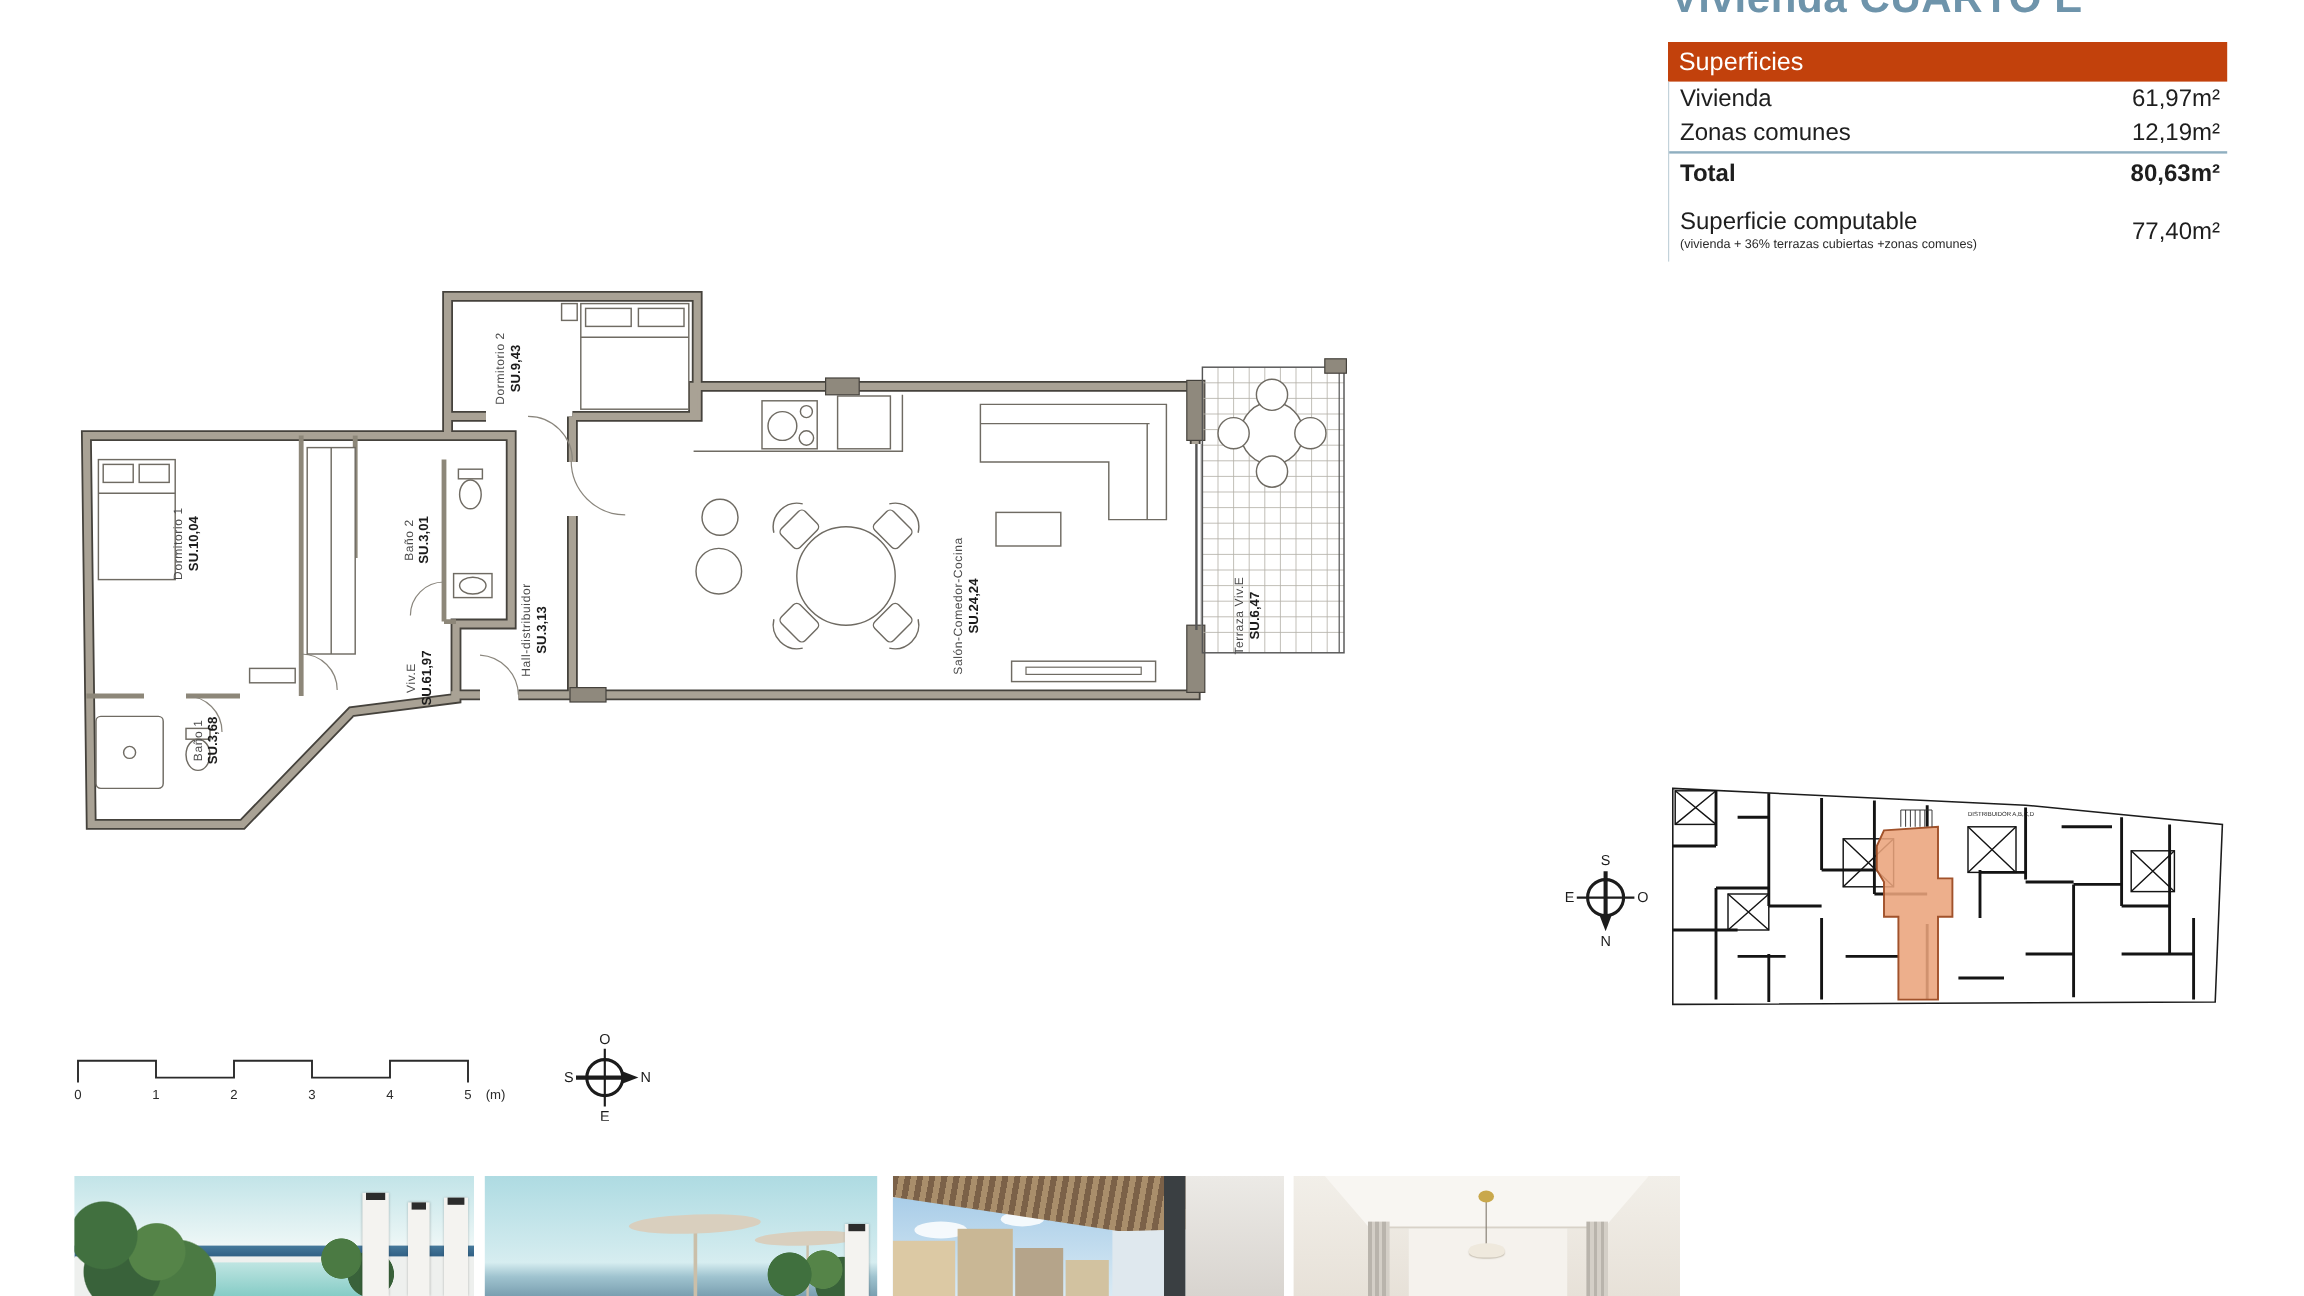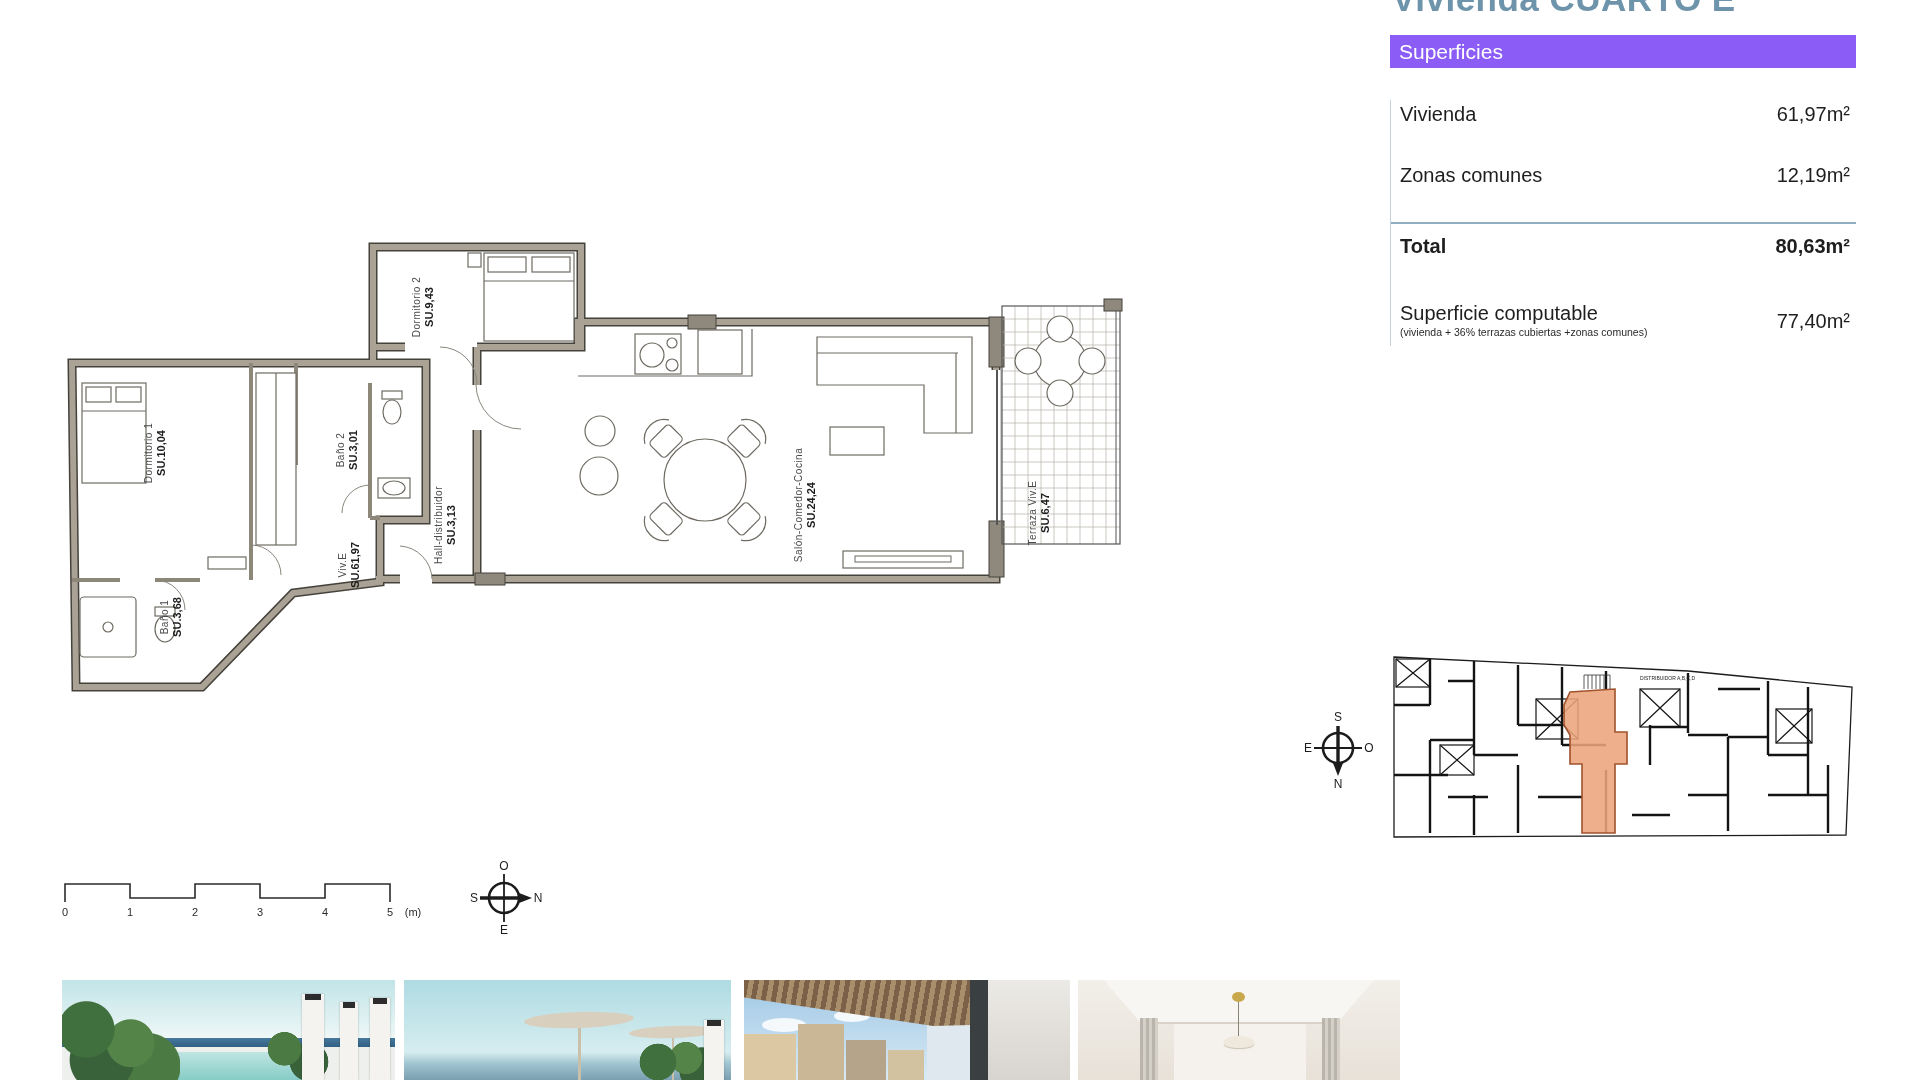--- a/index.html
+++ b/index.html
@@ -5,26 +5,26 @@
   html,body{margin:0;padding:0;width:1920px;height:1080px;overflow:hidden;background:#fff;
             font-family:"Liberation Sans",sans-serif;}
   .abs{position:absolute;}
 
   
   #main-title{position:absolute;left:1392px;top:-21px;font-size:35px;font-weight:bold;
               color:#6e94ab;letter-spacing:.5px;white-space:nowrap;}
 
   
   #surfaces{position:absolute;left:1390px;top:35px;width:466px;color:#1e1e1e;}
-  #surfaces .hdr{background:#8b5cf6;color:#fff;font-size:21px;height:33px;line-height:33px;
+  #surfaces .hdr{background:#c2410c;color:#fff;font-size:21px;height:33px;line-height:33px;
                  padding-left:9px;}
   #surfaces .body{border-left:1px solid #c3d2da;}
   #surfaces .row{display:flex;justify-content:space-between;align-items:center;height:29px;
-                 font-size:20px;padding:0 6px 0 9px;margin-top:32px;}
-  #surfaces .sep{border-top:2px solid #8fafc0;align-items:flex-end;}
+                 font-size:20px;padding:0 6px 0 9px;}
+  #surfaces .sep{border-top:2px solid #8fafc0;}
   #surfaces .row.total{font-weight:bold;height:34px;}
   #surfaces .row.comp{height:52px;align-items:center;padding-top:4px;}
   #surfaces .comp-note{font-size:10.5px;color:#2a2a2a;margin-top:1px;}
 
   
   .photo{position:absolute;top:980px;height:100px;overflow:hidden;}
   .photo>div{position:absolute;}
   
   #photo-1{left:62px;width:333px;background:linear-gradient(#c2e4e8,#e9f5f5 52%,#f3f8f8 60%);}
   #photo-1 .sea{left:0;right:0;top:58px;height:10px;background:linear-gradient(#46799b,#2f5e83);}

